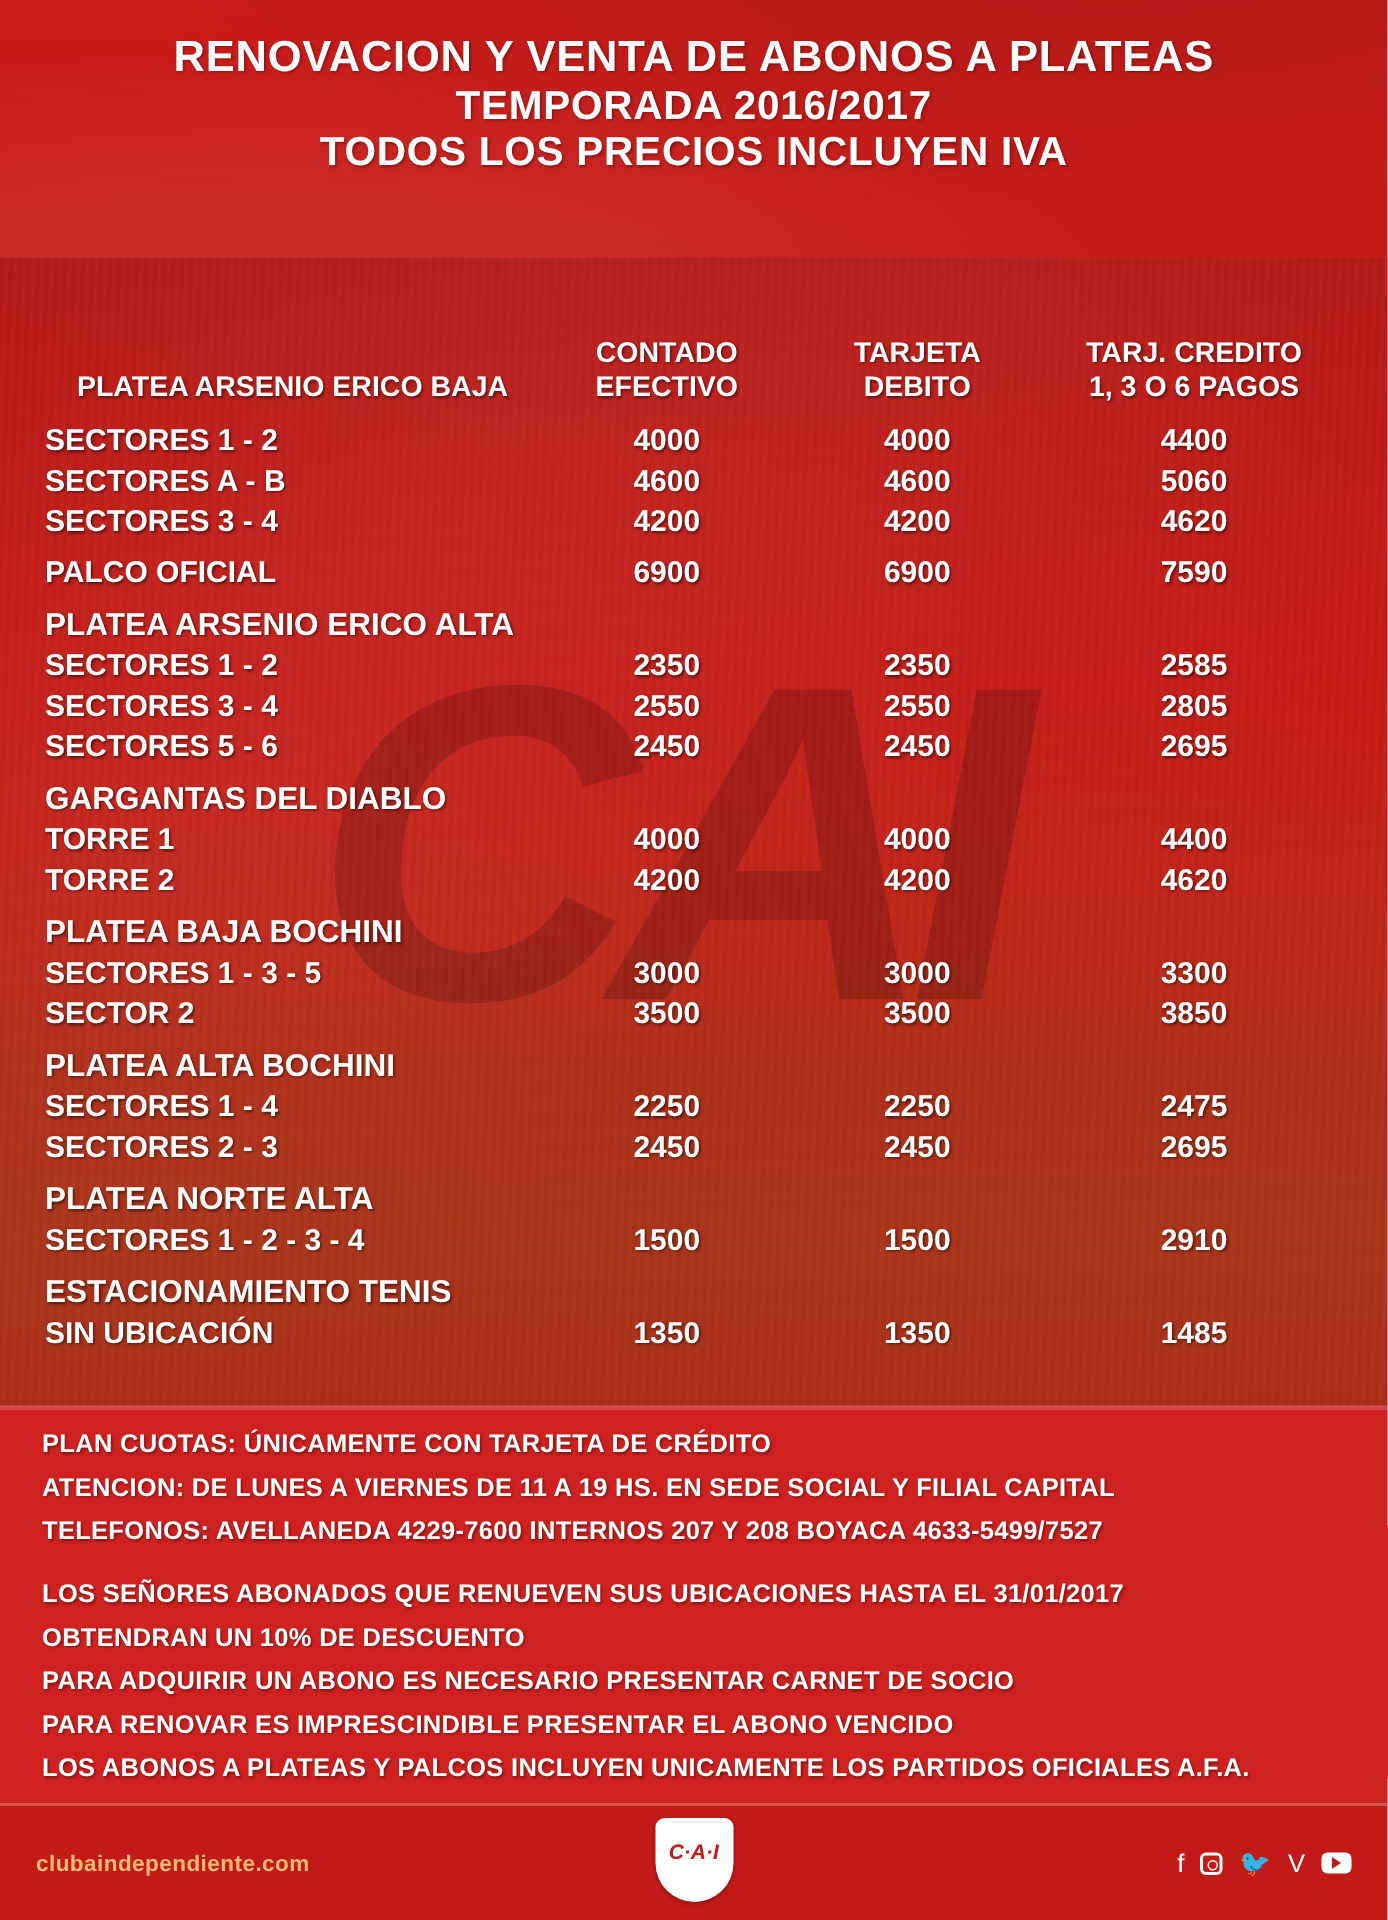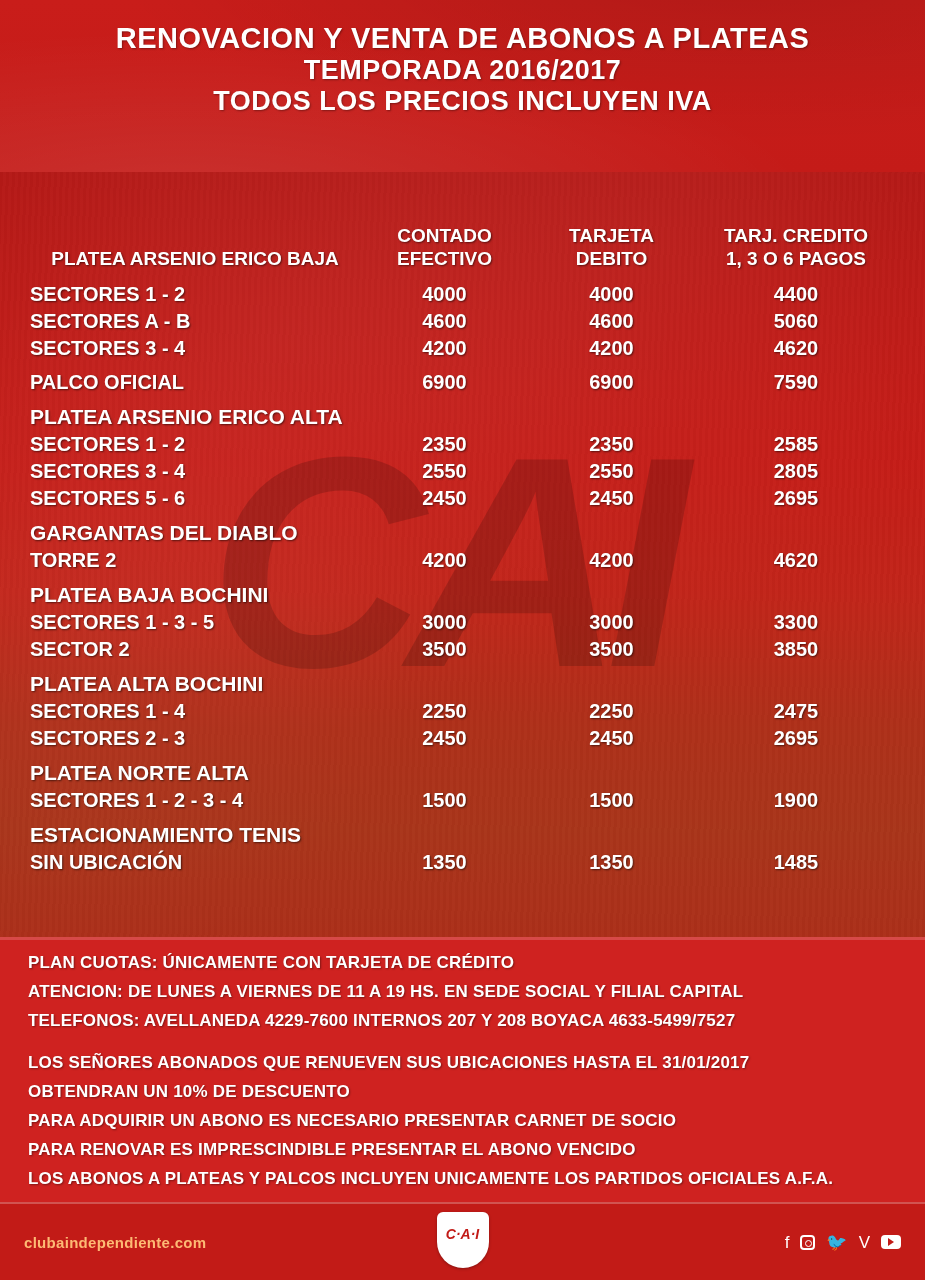--- a/index.html
+++ b/index.html
@@ -347,20 +347,26 @@
               <td class="num">2450</td>
               <td class="num">2695</td>
             </tr>
             <tr class="group">
               <td class="label">GARGANTAS DEL DIABLO</td>
               <td class="num"></td>
               <td class="num"></td>
               <td class="num"></td>
             </tr>
             <tr>
+              <td class="label">TORRE 1</td>
+              <td class="num">4000</td>
+              <td class="num">4000</td>
+              <td class="num">4400</td>
+            </tr>
+            <tr>
               <td class="label">TORRE 2</td>
               <td class="num">4200</td>
               <td class="num">4200</td>
               <td class="num">4620</td>
             </tr>
             <tr class="group">
               <td class="label">PLATEA BAJA BOCHINI</td>
               <td class="num"></td>
               <td class="num"></td>
               <td class="num"></td>
@@ -398,21 +404,21 @@
             <tr class="group">
               <td class="label">PLATEA NORTE ALTA</td>
               <td class="num"></td>
               <td class="num"></td>
               <td class="num"></td>
             </tr>
             <tr>
               <td class="label">SECTORES 1 - 2 - 3 - 4</td>
               <td class="num">1500</td>
               <td class="num">1500</td>
-              <td class="num">1900</td>
+              <td class="num">2910</td>
             </tr>
             <tr class="group">
               <td class="label">ESTACIONAMIENTO TENIS</td>
               <td class="num"></td>
               <td class="num"></td>
               <td class="num"></td>
             </tr>
             <tr>
               <td class="label">SIN UBICACIÓN</td>
               <td class="num">1350</td>

